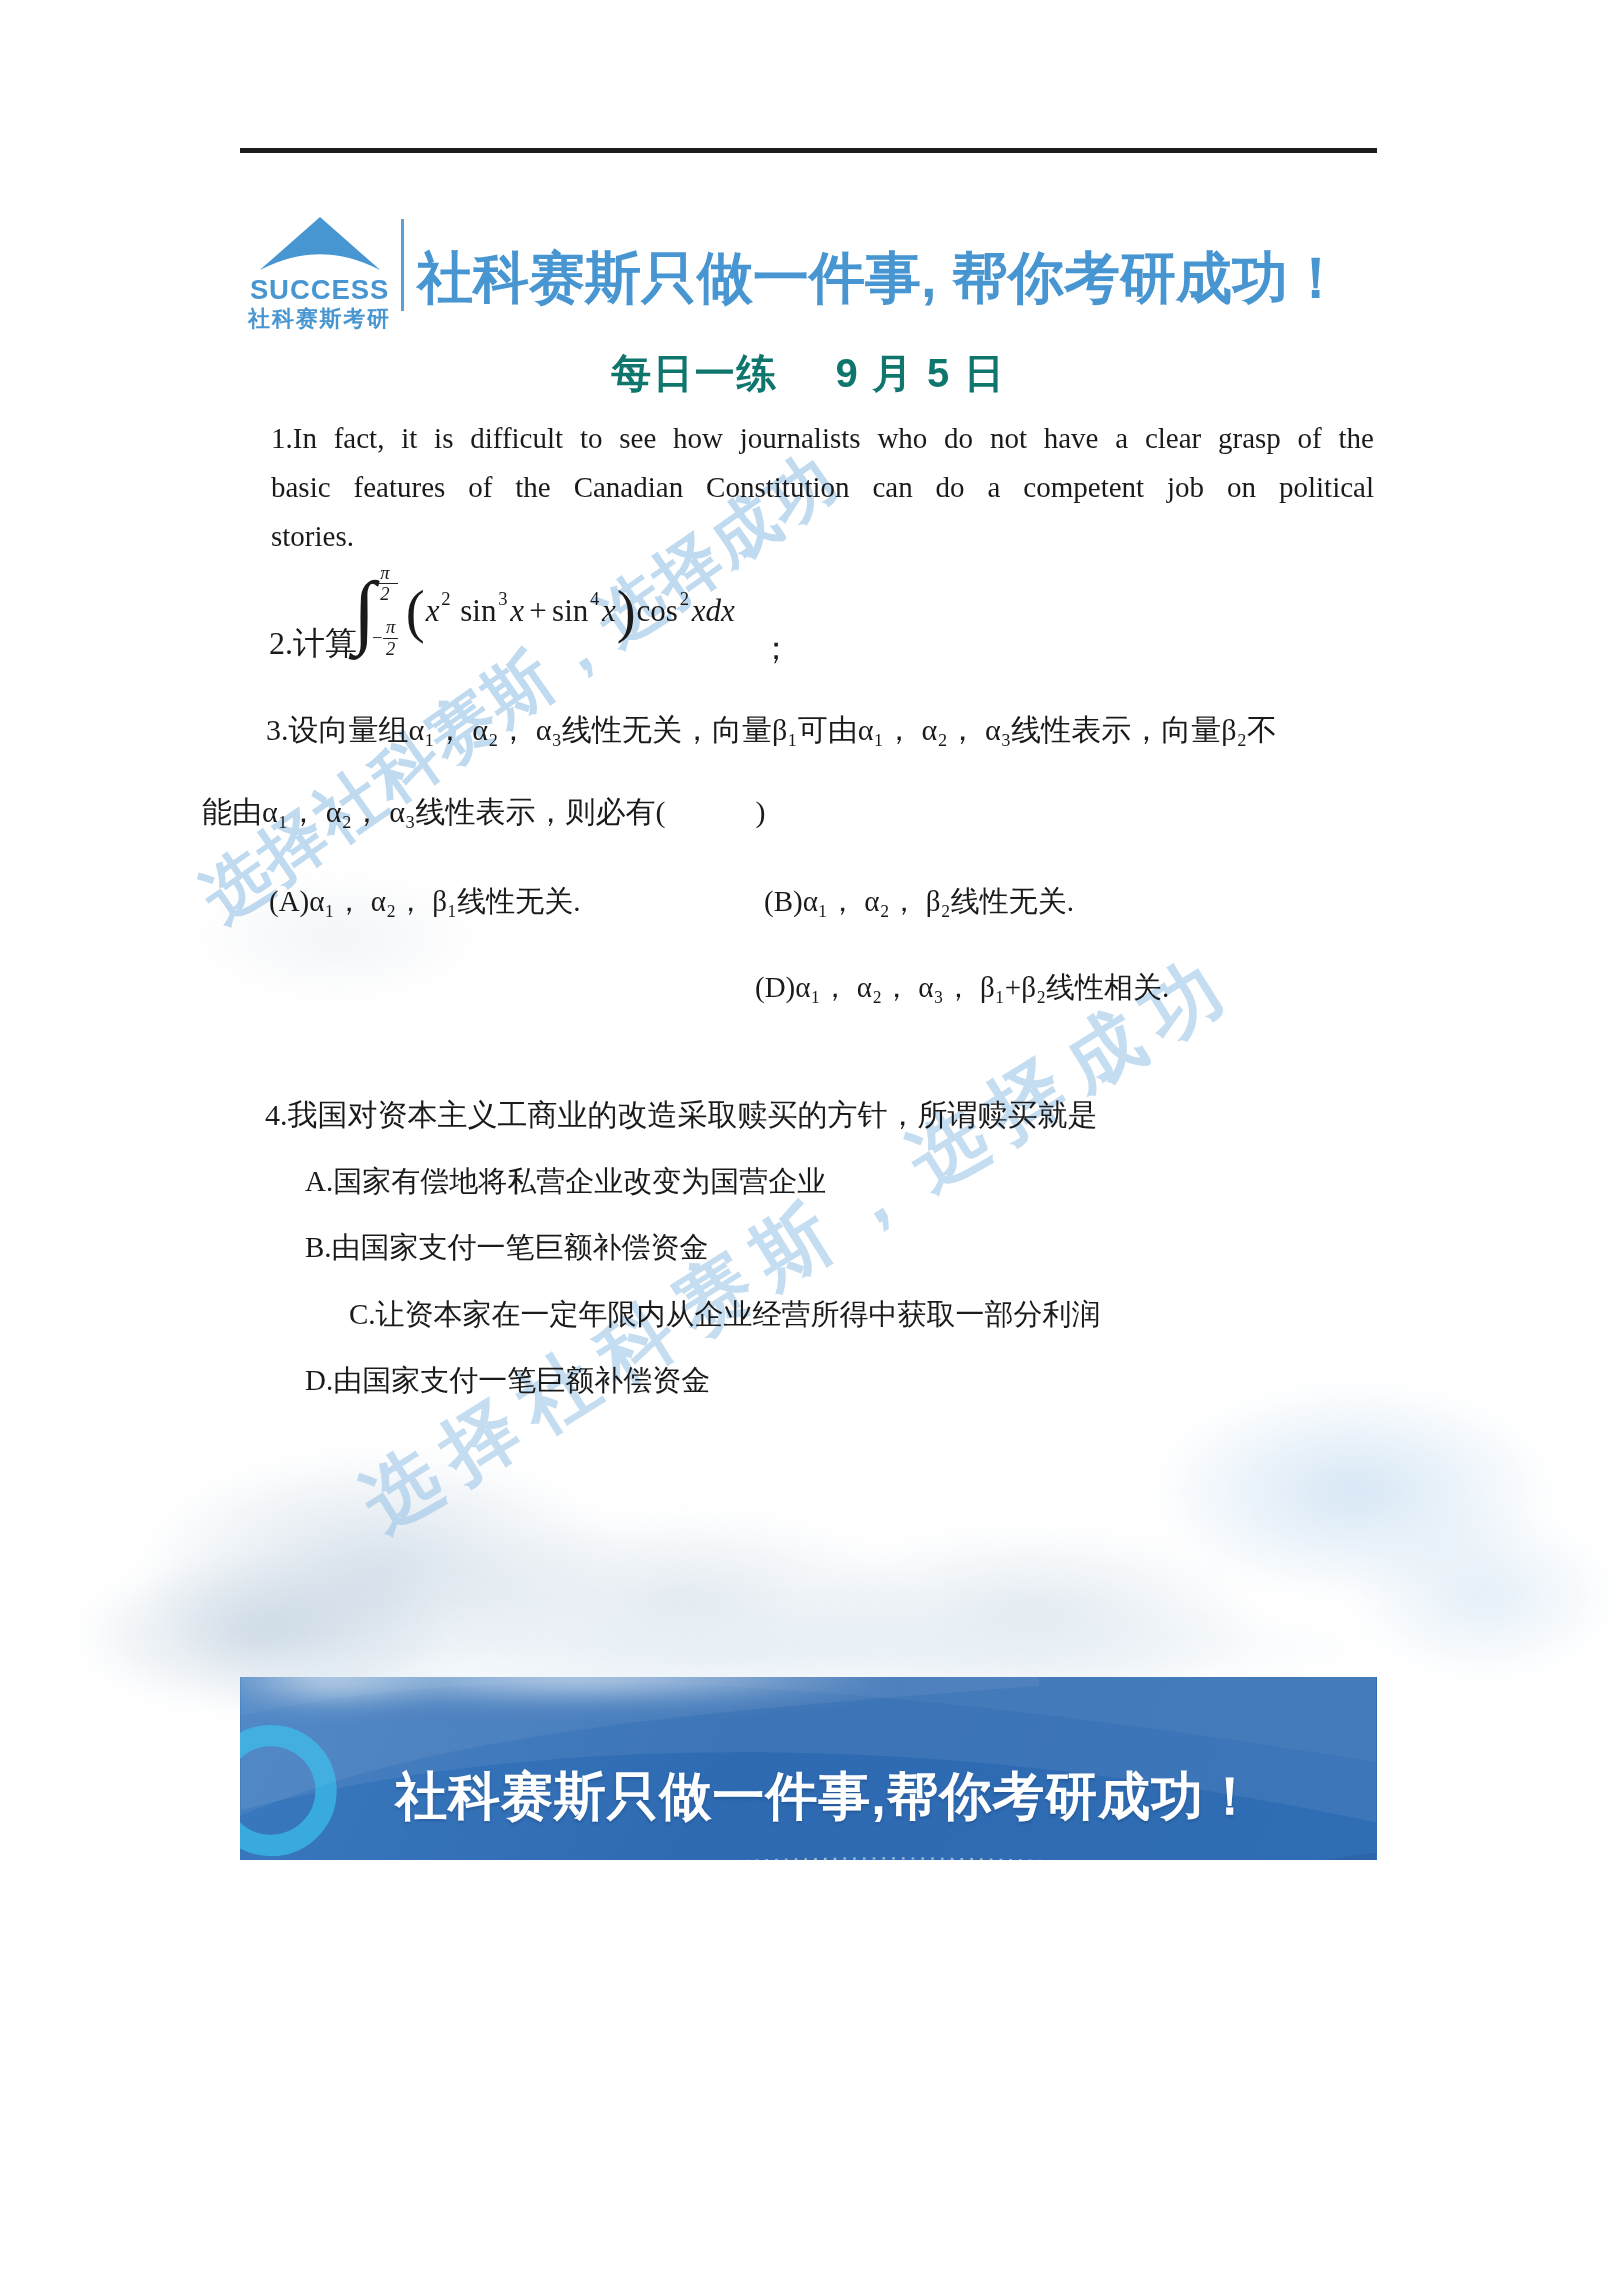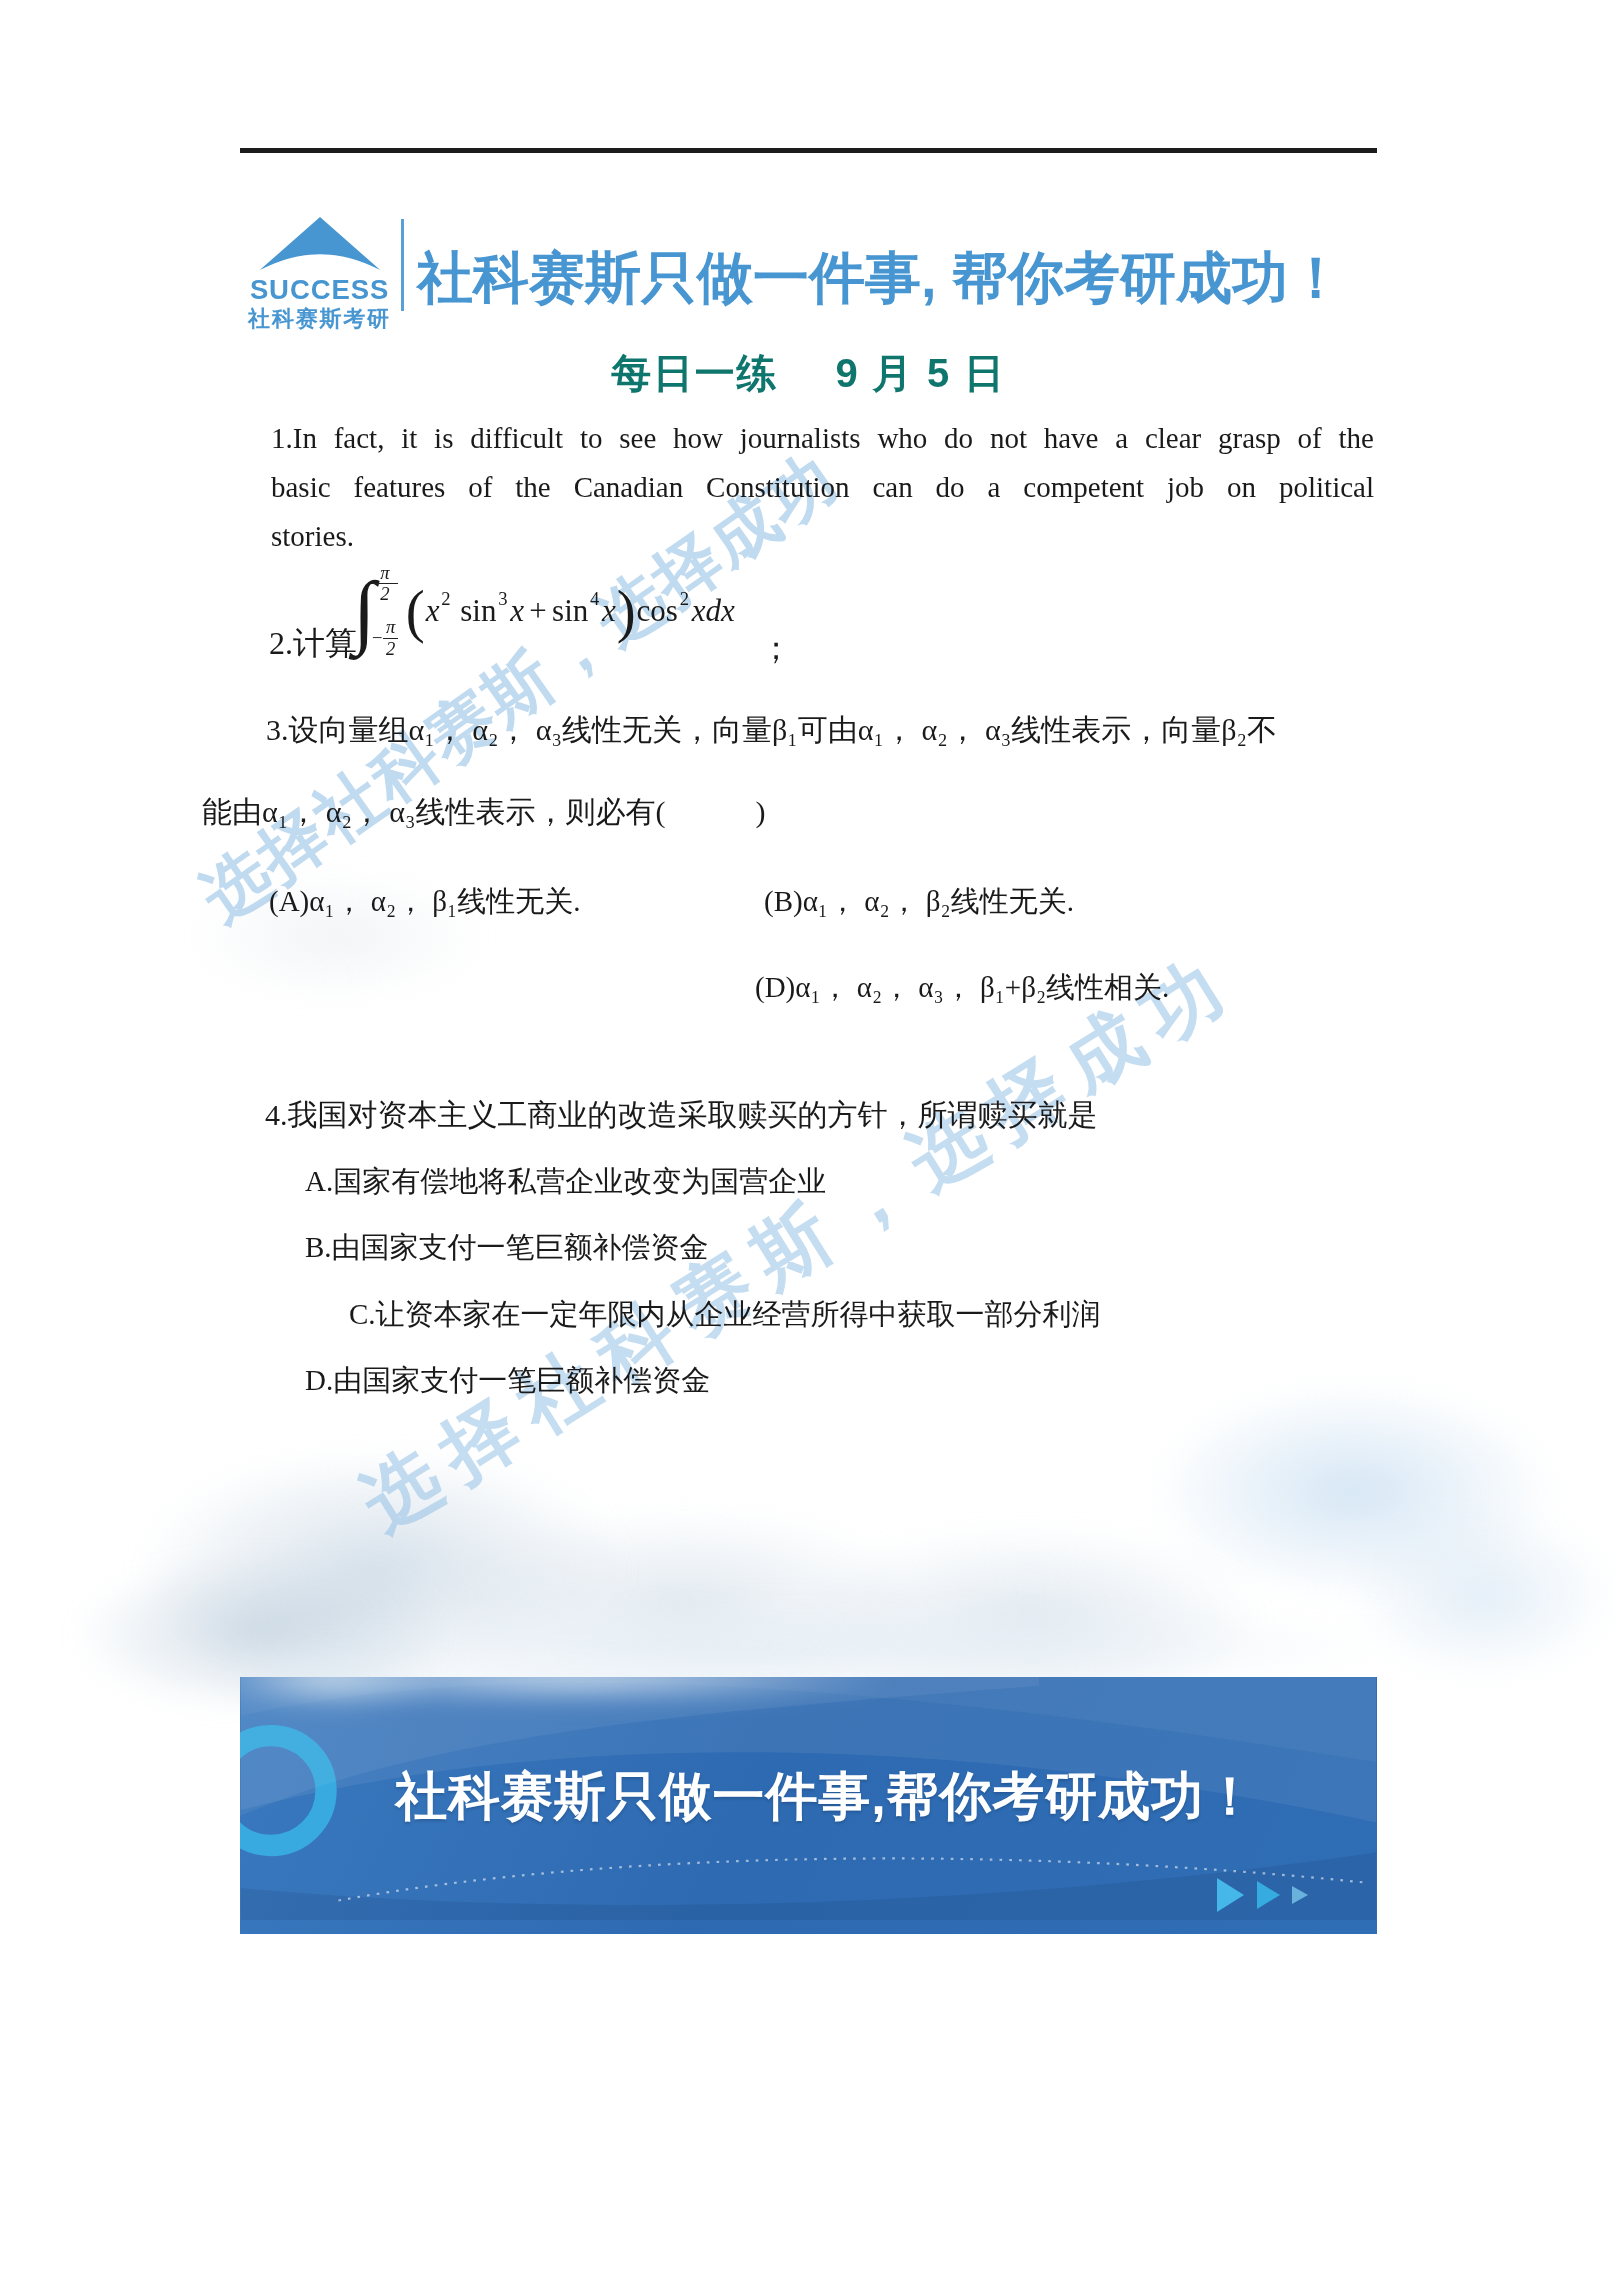--- a/index.html
+++ b/index.html
@@ -57,21 +57,21 @@
 
   
   .q3t{font-size:30px;white-space:nowrap;z-index:2;}
   .q3o{font-size:29px;white-space:nowrap;z-index:2;}
 
   
   .q4t{font-size:30px;white-space:nowrap;z-index:2;}
   .q4o{font-size:29px;white-space:nowrap;z-index:2;}
 
   
-  .banner{left:240px;top:1677px;width:1137px;height:257px;overflow:hidden;z-index:3;
+  .banner{left:240px;top:1677px;width:1137px;height:183px;overflow:hidden;z-index:3;
           background:linear-gradient(115deg,#3a79bf 0%,#2e6ab1 45%,#2f6db4 100%);}
   .banner svg{position:absolute;left:0;top:0;}
   .bslogan{position:absolute;left:53px;right:18px;top:85px;text-align:center;color:#ffffff;
            font-family:"Liberation Sans",sans-serif;font-weight:bold;font-size:52px;
            letter-spacing:0.9px;white-space:nowrap;text-shadow:0 1.8px 2.7px rgba(10,40,80,0.25);}
   .arrows{position:absolute;right:69px;top:201px;display:flex;align-items:center;}
   .tri{width:0;height:0;border-style:solid;border-color:transparent;}
   .tri1{border-width:17px 0 17px 27px;border-left-color:#45b7e9;margin-right:12.4px;}
   .tri2{border-width:14px 0 14px 23px;border-left-color:#36abdf;margin-right:12.4px;}
   .tri3{border-width:9.8px 0 9.8px 16px;border-left-color:rgba(120,198,234,0.8);}

